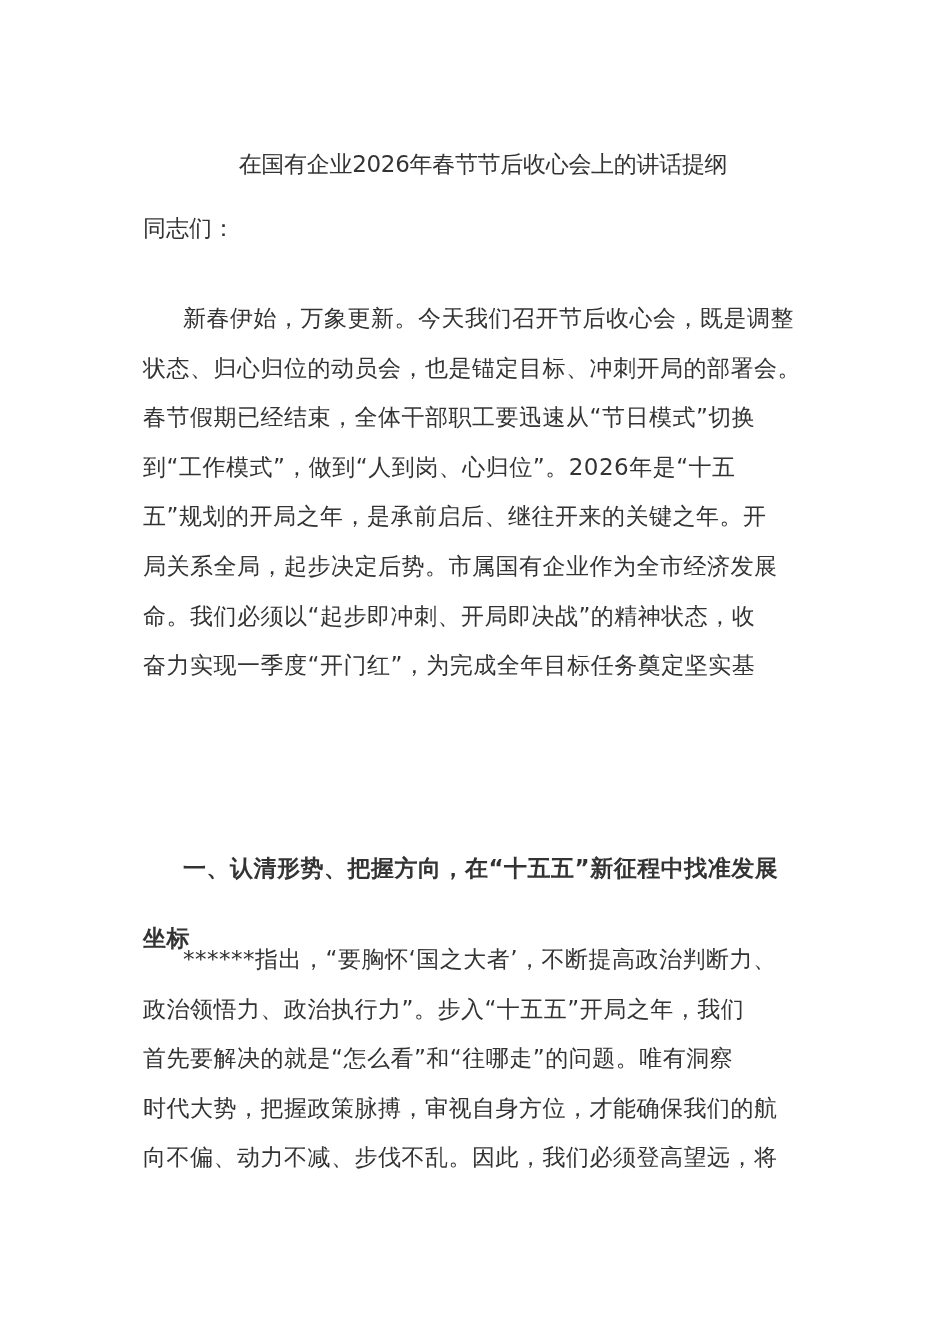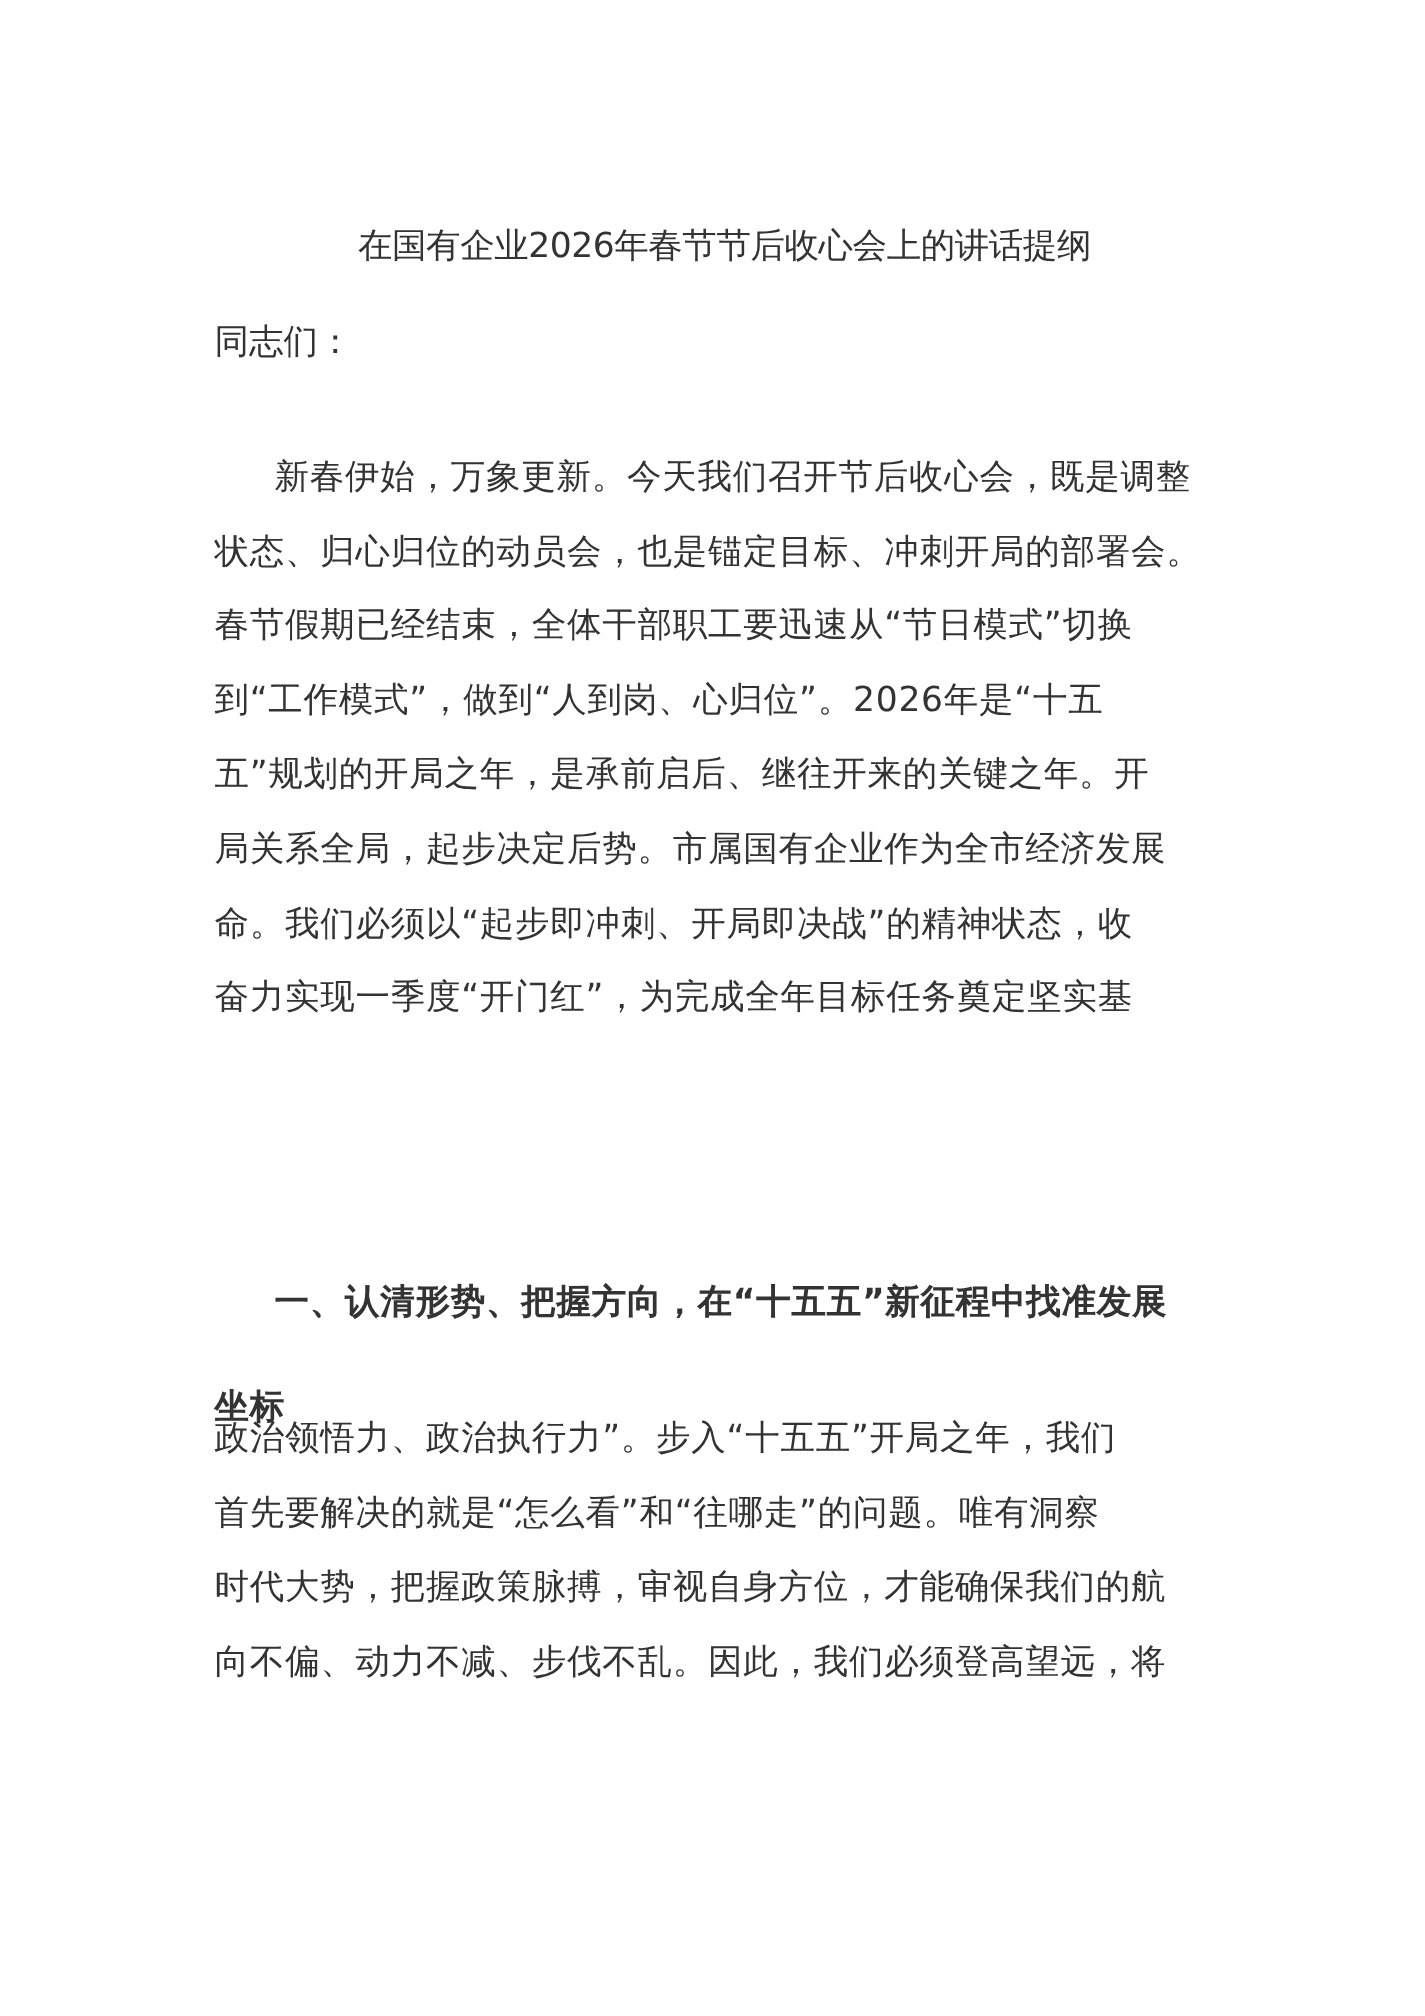--- a/index.html
+++ b/index.html
@@ -78,18 +78,19 @@
     <span class="line">命。我们必须以“起步即冲刺、开局即决战”的精神状态，收</span>
     <span class="line">奋力实现一季度“开门红”，为完成全年目标任务奠定坚实基</span>
   </div>
 
   <div class="para heading" style="top:830px;">
     <span class="line indent">一、认清形势、把握方向，在“十五五”新征程中找准发展</span>
     <span class="line">坐标</span>
   </div>
 
   <div class="para" style="top:941px;">
+    <span class="line indent">******指出，“要胸怀‘国之大者’，不断提高政治判断力、</span>
     <span class="line">政治领悟力、政治执行力”。步入“十五五”开局之年，我们</span>
     <span class="line">首先要解决的就是“怎么看”和“往哪走”的问题。唯有洞察</span>
     <span class="line">时代大势，把握政策脉搏，审视自身方位，才能确保我们的航</span>
     <span class="line">向不偏、动力不减、步伐不乱。因此，我们必须登高望远，将</span>
   </div>
 </div>
 
 </body></html>

